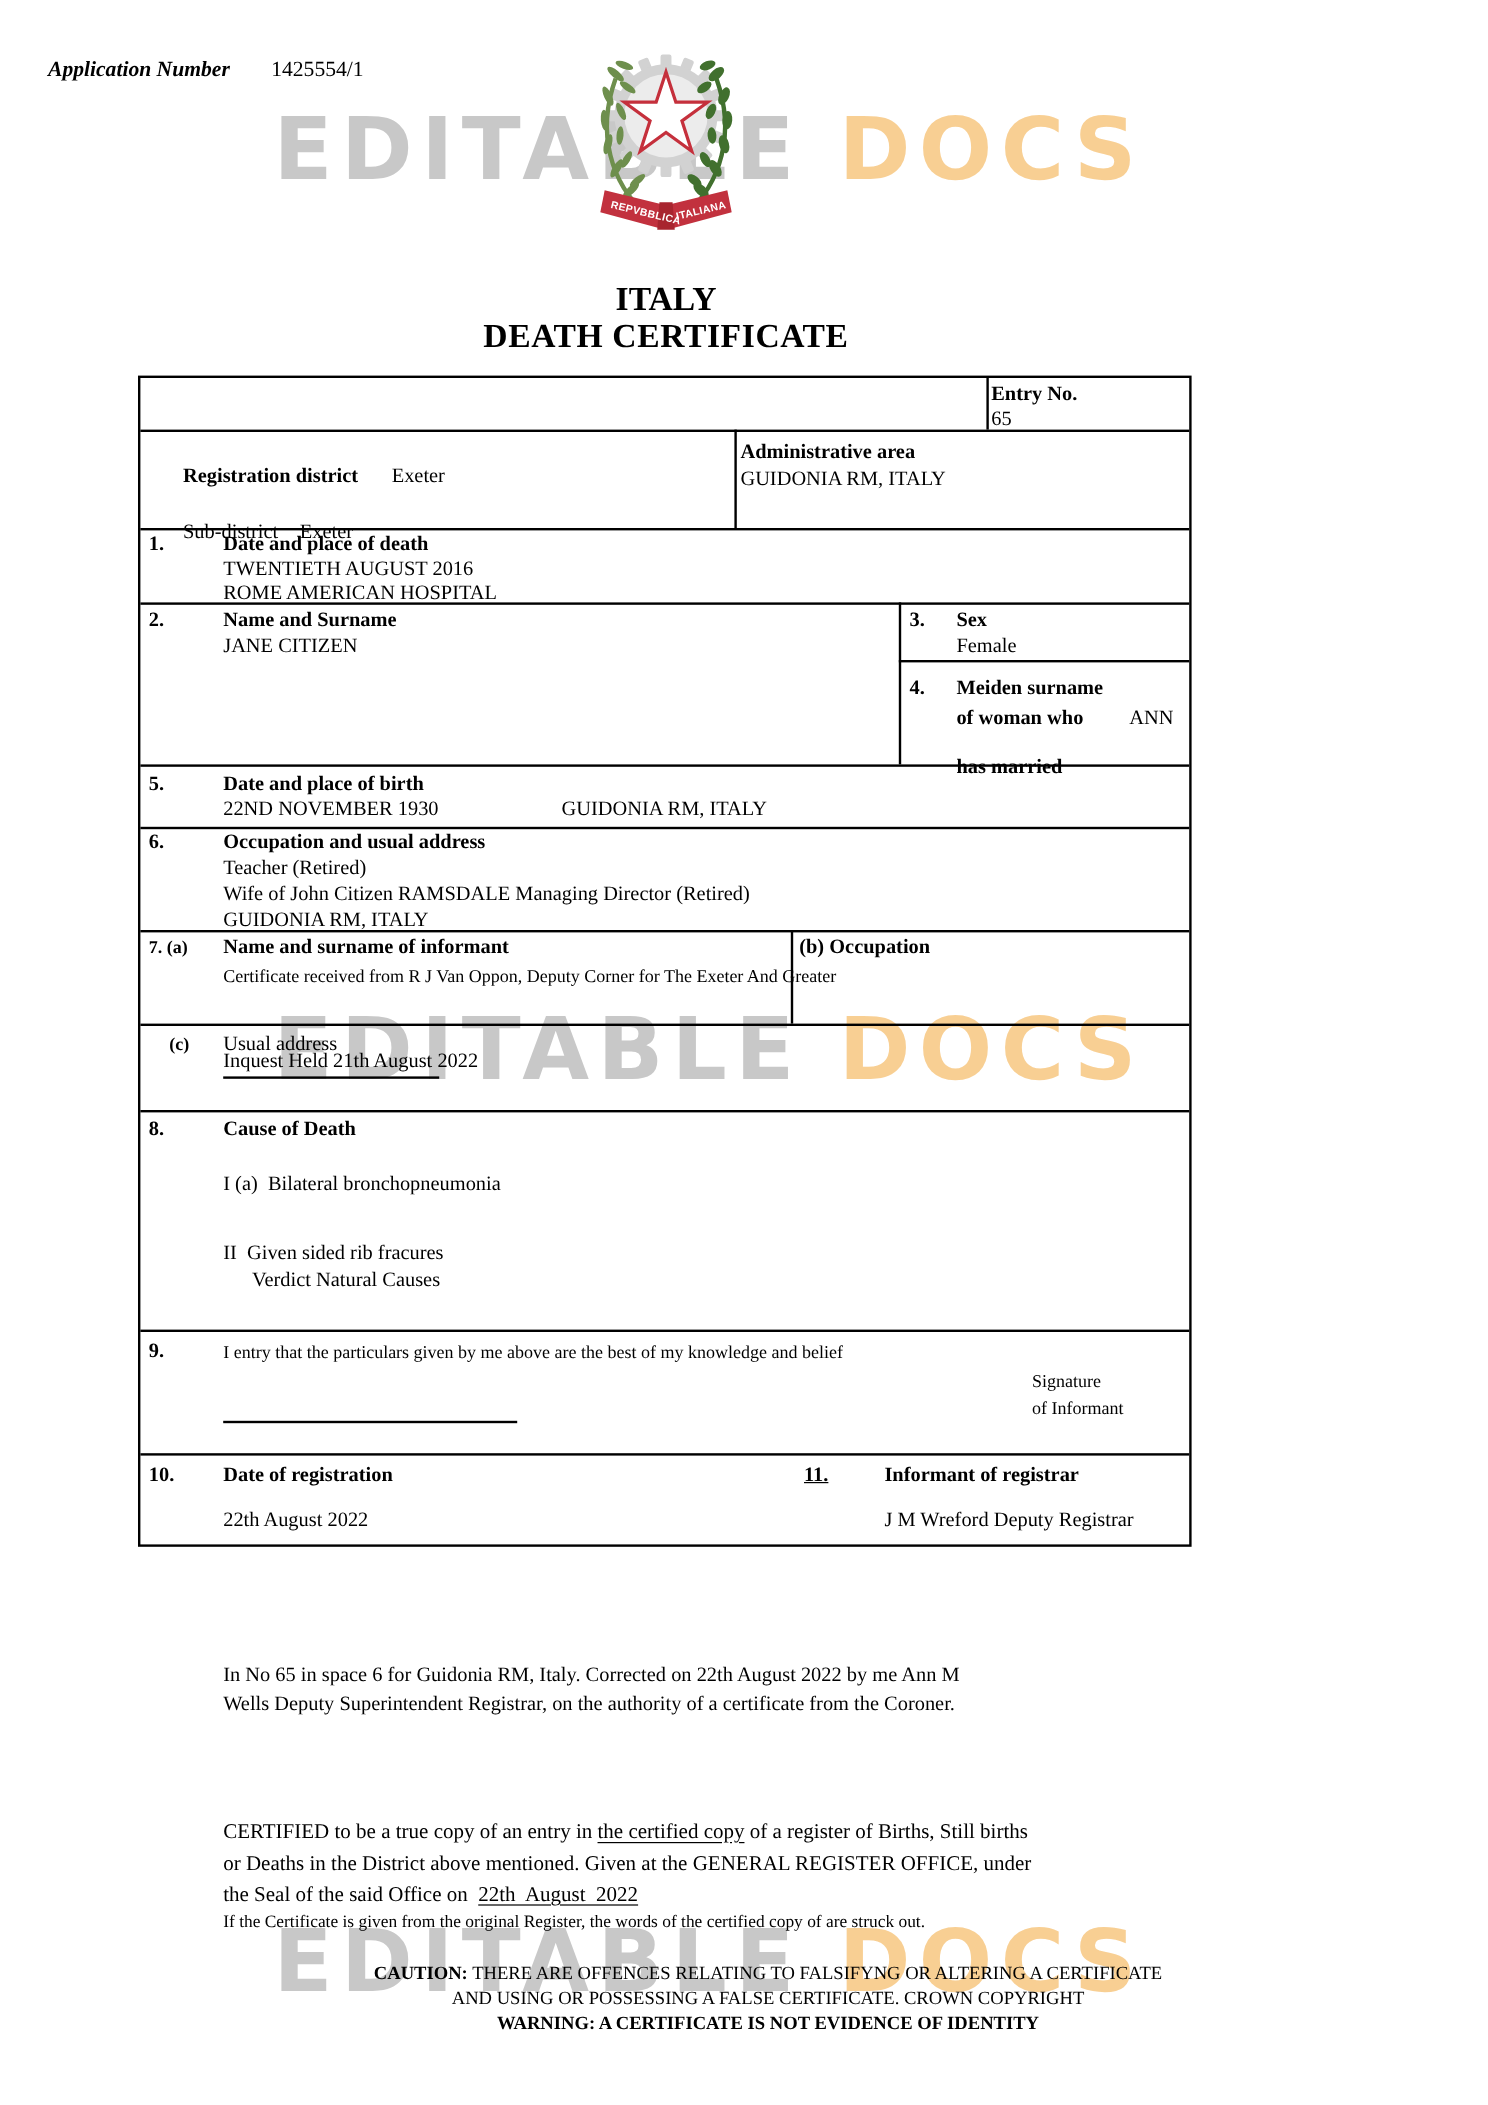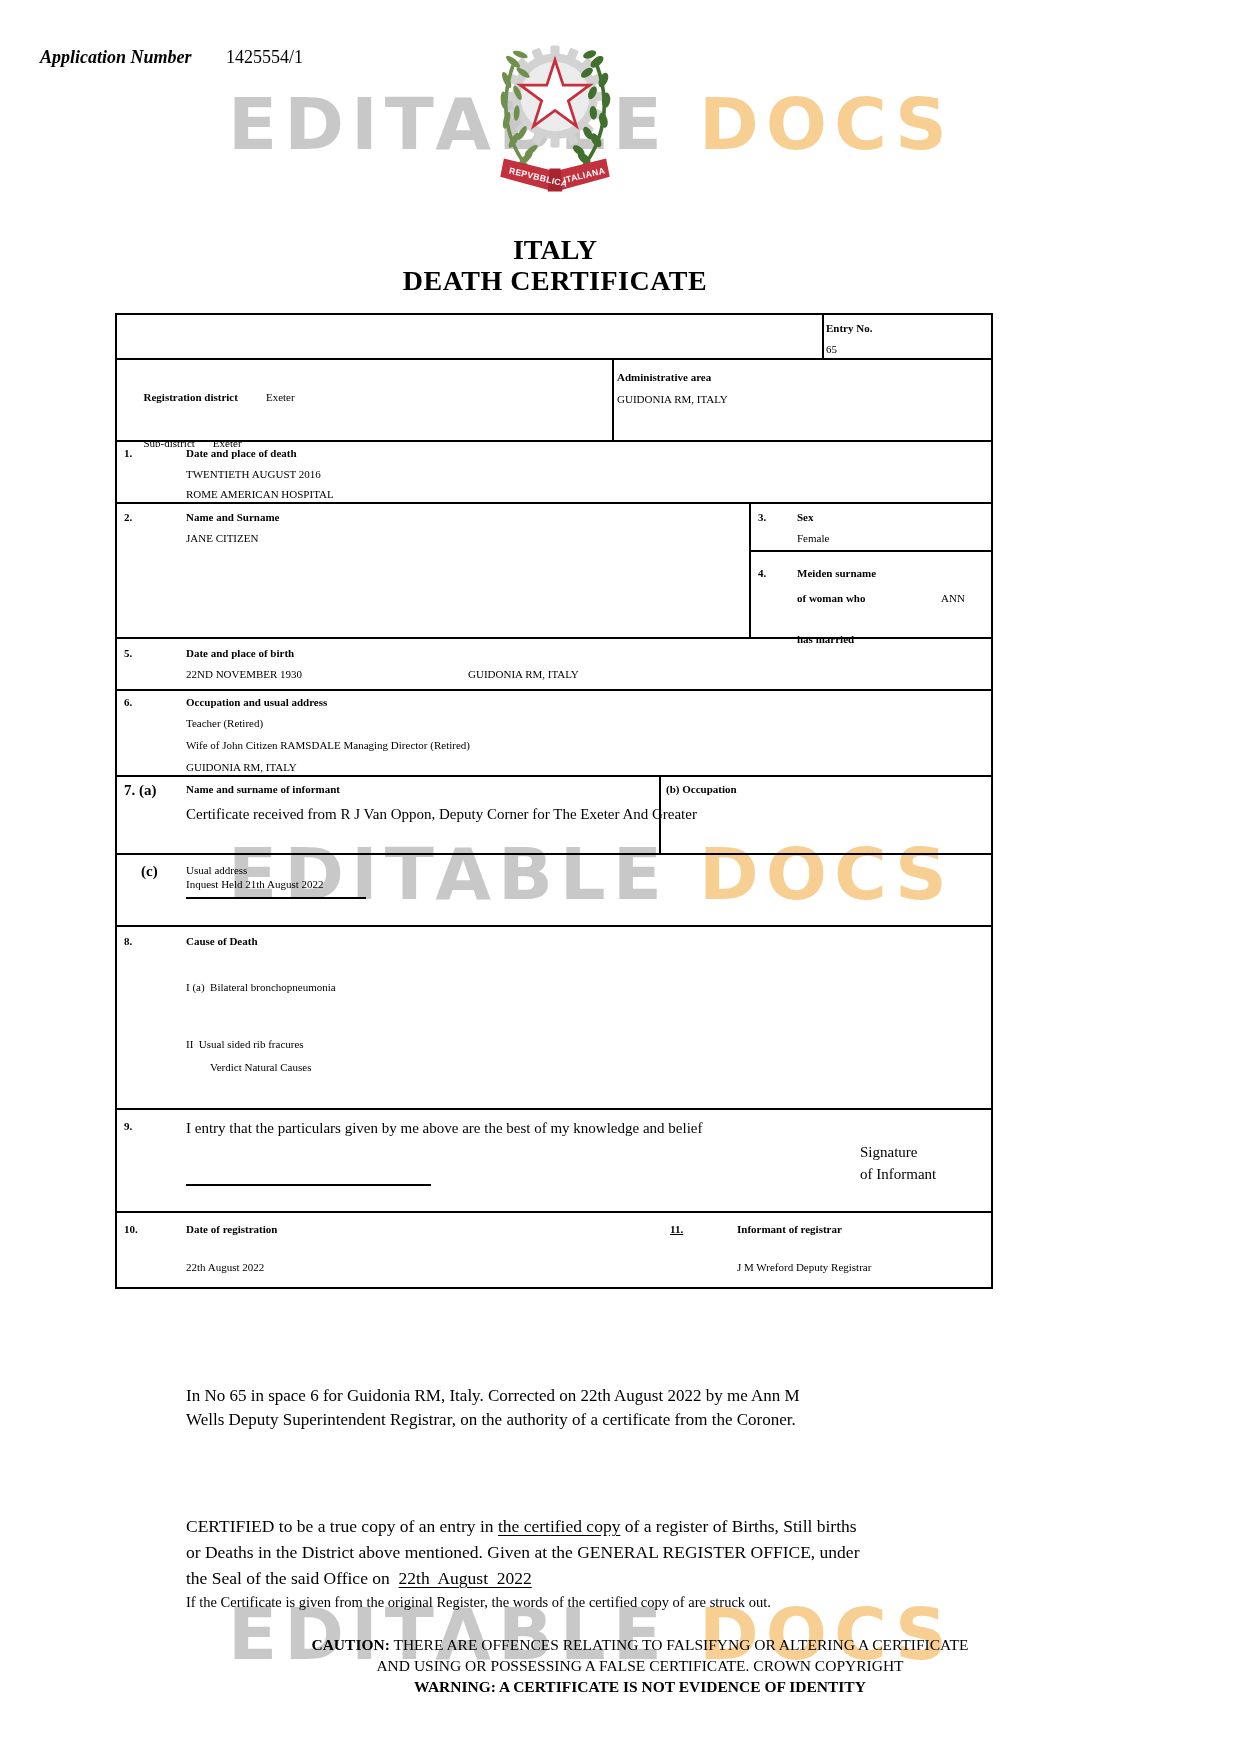--- a/index.html
+++ b/index.html
@@ -1,18 +1,18 @@
 <!DOCTYPE html>
 <html><head>
 <meta charset="utf-8">
 <style>
   html,body{margin:0;padding:0;background:#fff;}
   .page{position:relative;width:1240px;height:1754px;background:#fff;overflow:hidden;
         font-family:"Liberation Serif","DejaVu Serif",serif;color:#000;}
-  .t{position:absolute;white-space:pre;font-size:11px;line-height:20px;}
+  .t{position:absolute;white-space:pre;font-size:17px;line-height:20px;}
   .b{font-weight:bold;}
   .sm{font-size:15px;}
   
   .wm{position:absolute;display:flex;gap:30px;z-index:0;
       font-family:"DejaVu Sans","Liberation Sans",sans-serif;font-weight:700;
       font-size:72px;line-height:1;letter-spacing:7px;user-select:none;}
   .wm .w1{color:rgba(125,125,125,0.42);}
   .wm .w2{color:rgba(243,167,58,0.55);}
   
   .cert{position:absolute;left:115px;top:313px;width:874px;height:972px;border:2px solid #000;z-index:1;}
@@ -186,21 +186,21 @@
     <div class="t sm" style="left:69px;top:489px;">Certificate received from R J Van Oppon, Deputy Corner for The Exeter And Greater</div>
     <div class="t" style="left:69px;top:512px;margin-top:47px;">Inquest Held 21th August 2022</div>
 
     <div class="t b sm" style="left:24px;top:546px;">(c)</div>
     <div class="t" style="left:69px;top:545px;">Usual address</div>
     <div class="uline" style="left:69px;top:582px;width:180px;"></div>
 
     <div class="t b" style="left:7px;top:616px;">8.</div>
     <div class="t b" style="left:69px;top:616px;">Cause of Death</div>
     <div class="t" style="left:69px;top:662px;">I (a)  Bilateral bronchopneumonia</div>
-    <div class="t" style="left:69px;top:719px;">II  Usual sided rib fracures</div>
+    <div class="t" style="left:69px;top:719px;">II  Given sided rib fracures</div>
     <div class="t" style="left:93px;top:742px;">Verdict Natural Causes</div>
 
     <div class="t b" style="left:7px;top:801px;">9.</div>
     <div class="t sm" style="left:69px;top:803px;">I entry that the particulars given by me above are the best of my knowledge and belief</div>
     <div class="t sm" style="left:743px;top:827px;">Signature</div>
     <div class="t sm" style="left:743px;top:849px;">of Informant</div>
     <div class="uline" style="left:69px;top:869px;width:245px;"></div>
 
     <div class="t b" style="left:7px;top:904px;">10.</div>
     <div class="t b" style="left:69px;top:904px;">Date of registration</div>

